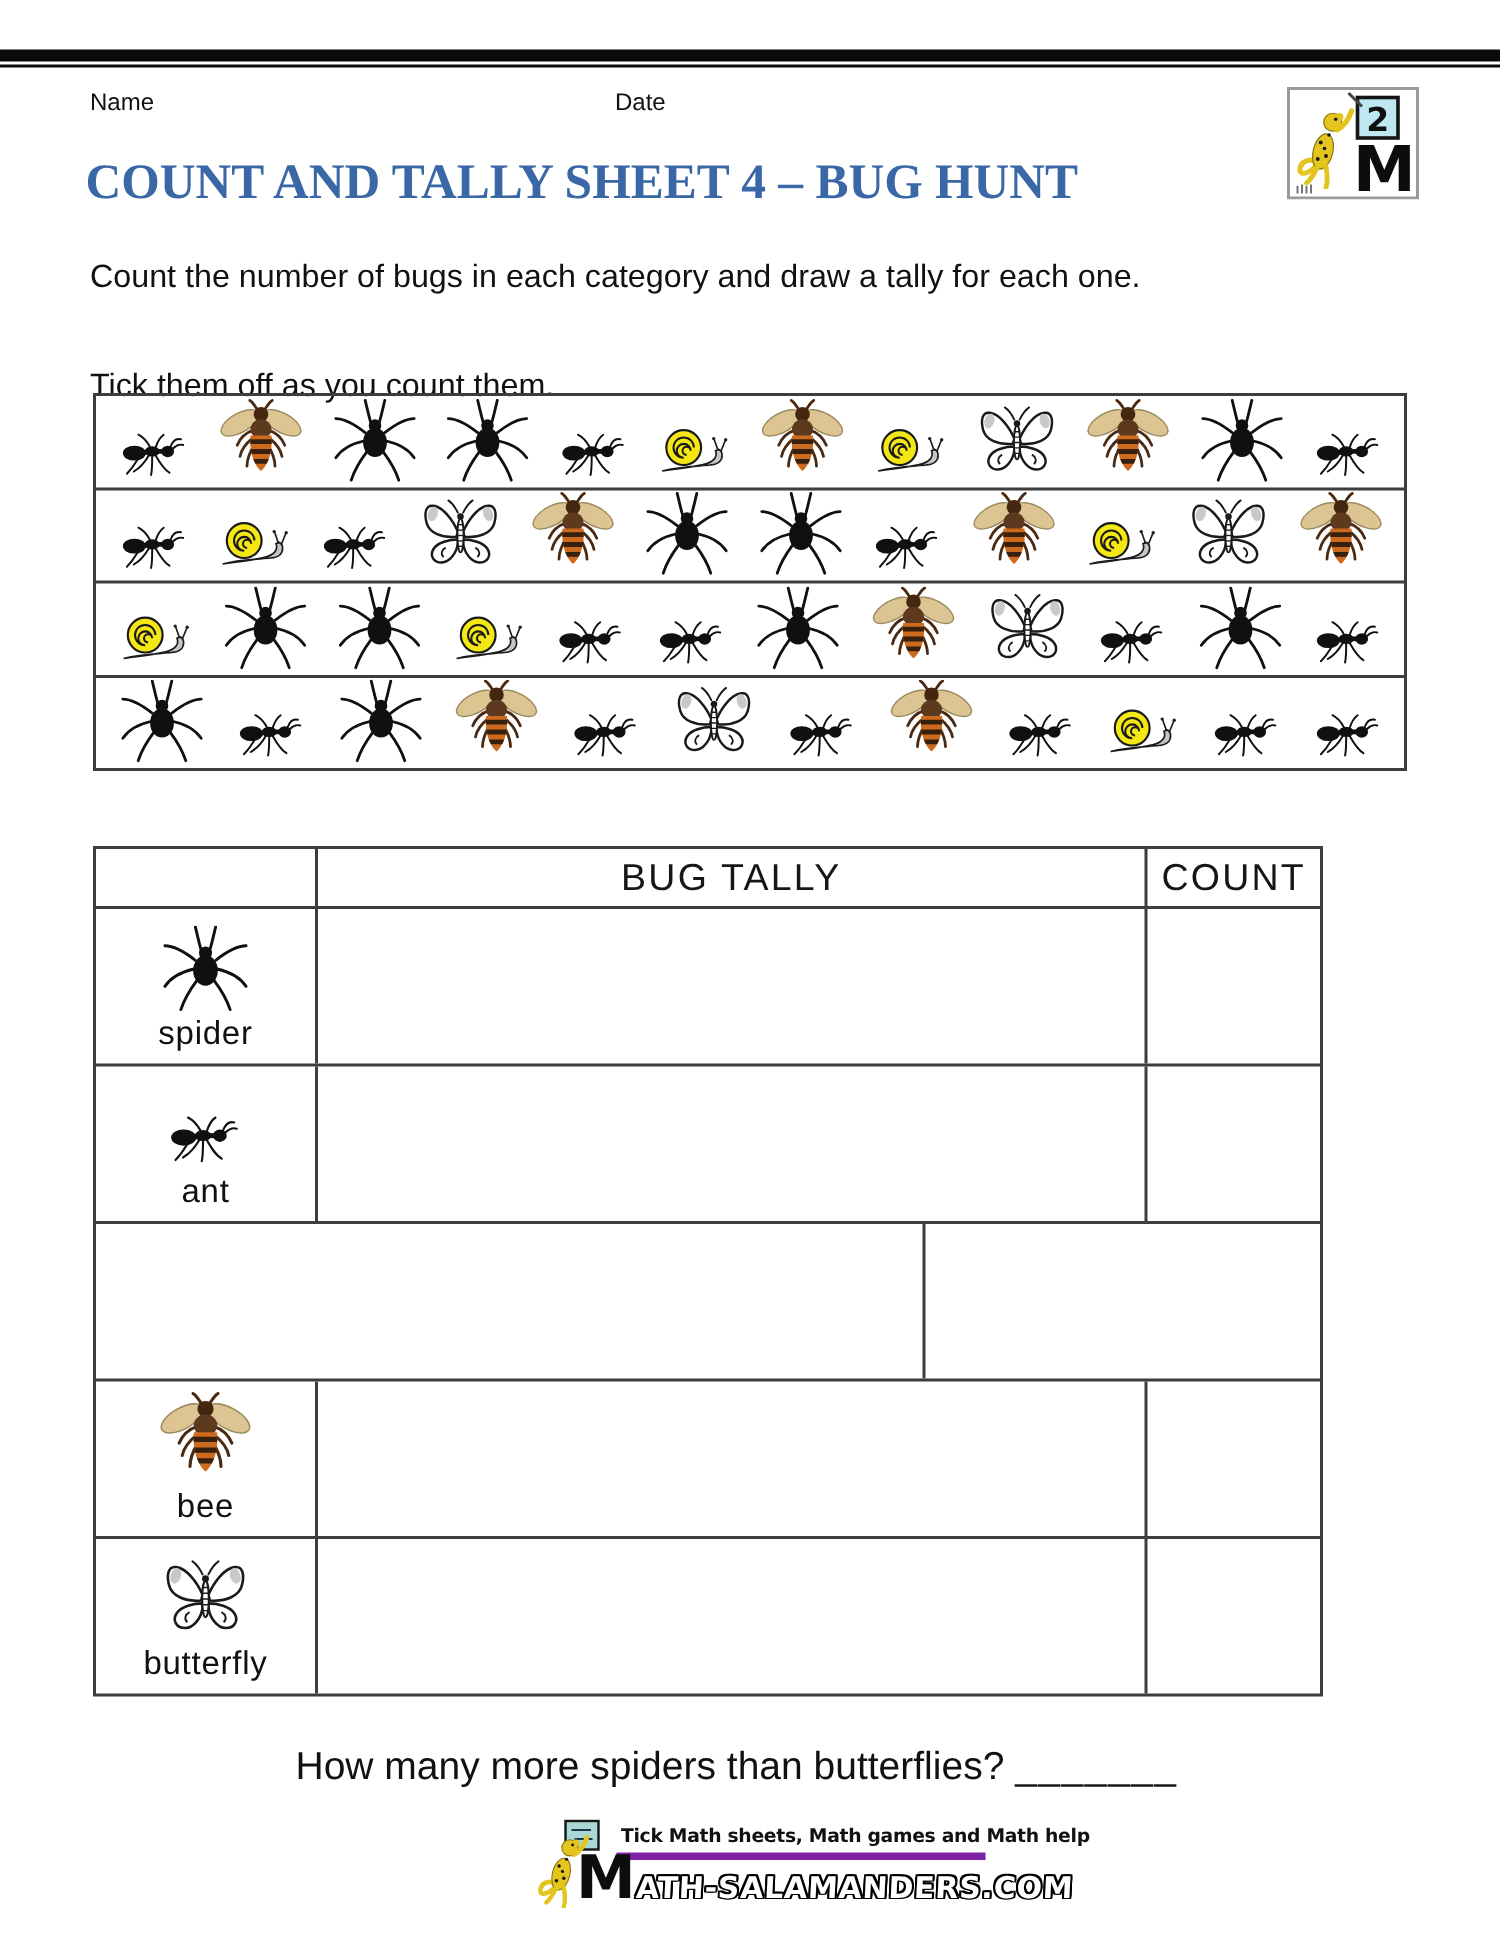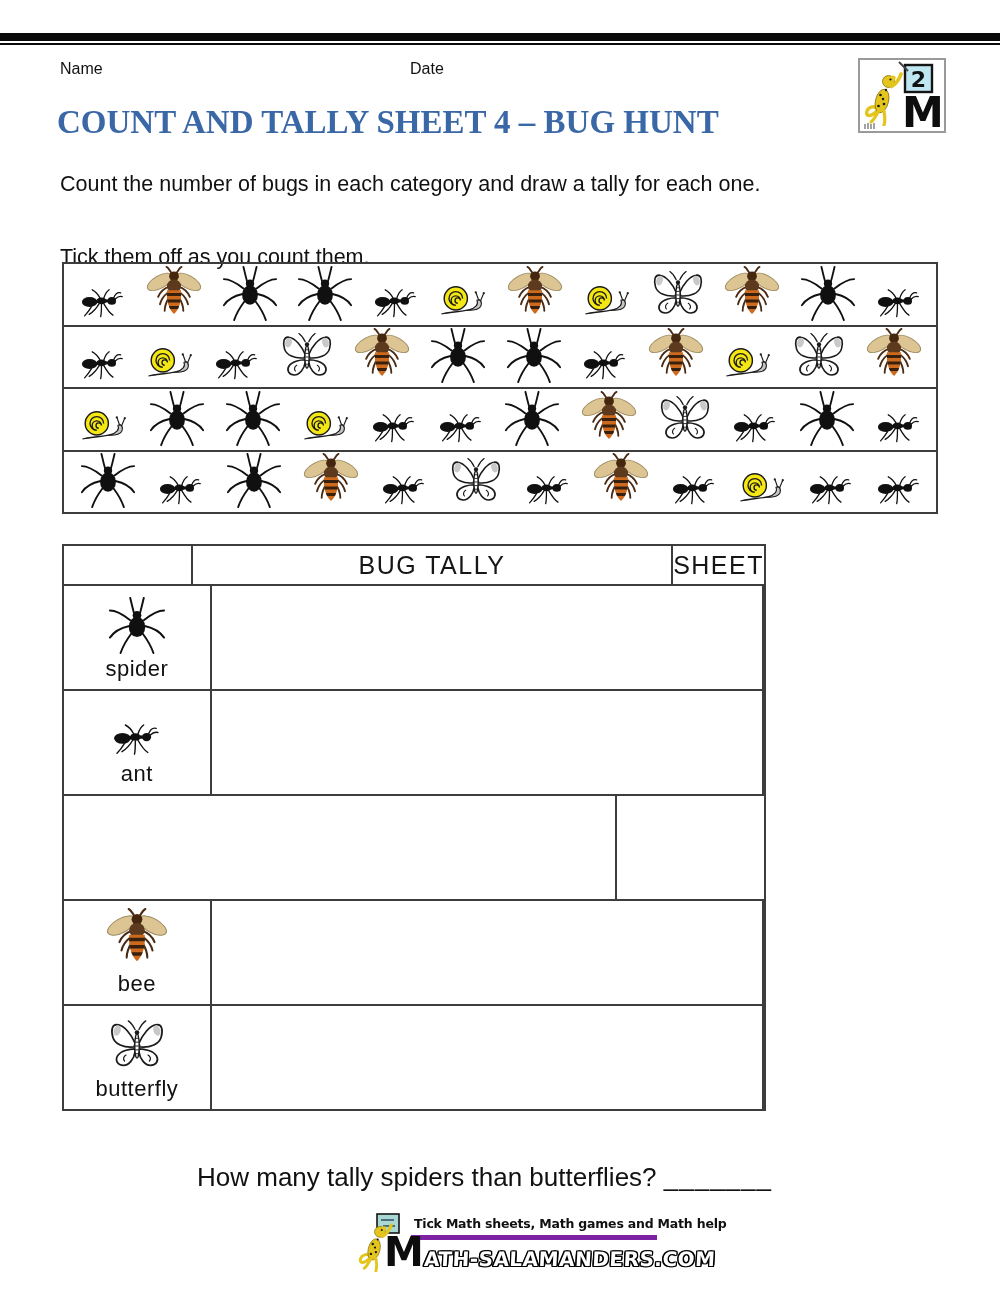--- a/index.html
+++ b/index.html
@@ -21,21 +21,21 @@
   .instr{position:absolute;left:60px;font-size:21.5px;white-space:nowrap;}
   .instr1{top:172px;} .instr2{top:212px;margin-top:33px;}
 
   .bug-strip{position:absolute;left:62px;top:262px;width:876px;height:252px;
       border:2px solid #3d3d3d;box-sizing:border-box;display:flex;flex-direction:column;}
   .bug-row{flex:1;display:flex;justify-content:space-between;align-items:flex-end;
       padding:0 14px 3px 16px;border-bottom:2px solid #3d3d3d;}
   .bug-row:last-child{border-bottom:none;}
   .bug-icon{display:block;}
 
-  .tally-table{position:absolute;left:62px;top:544px;width:704px;
+  .tally-table{position:absolute;left:62px;top:564px;width:820px;
       border:2px solid #3d3d3d;box-sizing:border-box;}
   .thead,.trow{display:flex;border-bottom:2px solid #3d3d3d;}
   .trow:last-child{border-bottom:none;}
   .thead{height:38px;}
   .trow{height:103px;}
   .tcell{box-sizing:border-box;}
   .c1{width:148px;border-right:2px solid #3d3d3d;}
   .c2{width:553px;border-right:2px solid #3d3d3d;}
   .c3{flex:1;}
   .hcell{display:flex;align-items:center;justify-content:center;
@@ -360,21 +360,21 @@
         <svg class="bug-icon" width="46" height="46" viewBox="0 0 60 60">
           <use href="#bug-ant" xlink:href="#bug-ant"></use>
         </svg>
       </div>
     </div>
 
   <div class="tally-table">
     <div class="thead">
       <div class="tcell c1 hcell"></div>
       <div class="tcell c2 hcell">BUG TALLY</div>
-      <div class="tcell c3 hcell">SHEET</div>
+      <div class="tcell c3 hcell">COUNT</div>
     </div>
     <div>
         <div class="trow">
           <div class="tcell c1 bugcell">
             <svg class="bug-icon" width="58" height="58" viewBox="0 0 60 60">
               <use href="#bug-spider" xlink:href="#bug-spider"></use>
             </svg>
             <div class="bug-label">spider</div>
           </div>
           <div class="tcell c2"></div>
@@ -410,21 +410,21 @@
               <use href="#bug-butterfly" xlink:href="#bug-butterfly"></use>
             </svg>
             <div class="bug-label">butterfly</div>
           </div>
           <div class="tcell c2"></div>
           <div class="tcell c3"></div>
         </div>
       </div>
   </div>
 
-  <div class="question"><span>How many tally spiders than butterflies?</span>&nbsp;<span class="answer-blank">_______</span></div>
+  <div class="question"><span>How many more spiders than butterflies?</span>&nbsp;<span class="answer-blank">_______</span></div>
 
   <div class="footer-logo">
     <svg class="fl-salamander" viewBox="0 0 54 62" width="54" height="62">
       <rect x="20" y="2" width="22" height="19" fill="#a9d7d3" stroke="#151515" stroke-width="1.6"></rect>
       <g stroke="#1d3550" stroke-width="1.3">
         <line x1="24" y1="8" x2="37" y2="8"></line>
           <line x1="26" y1="14" x2="38" y2="14"></line>
       </g>
       <use href="#salamander" xlink:href="#salamander" x="0" y="4" width="36" height="56"></use>
     </svg>

